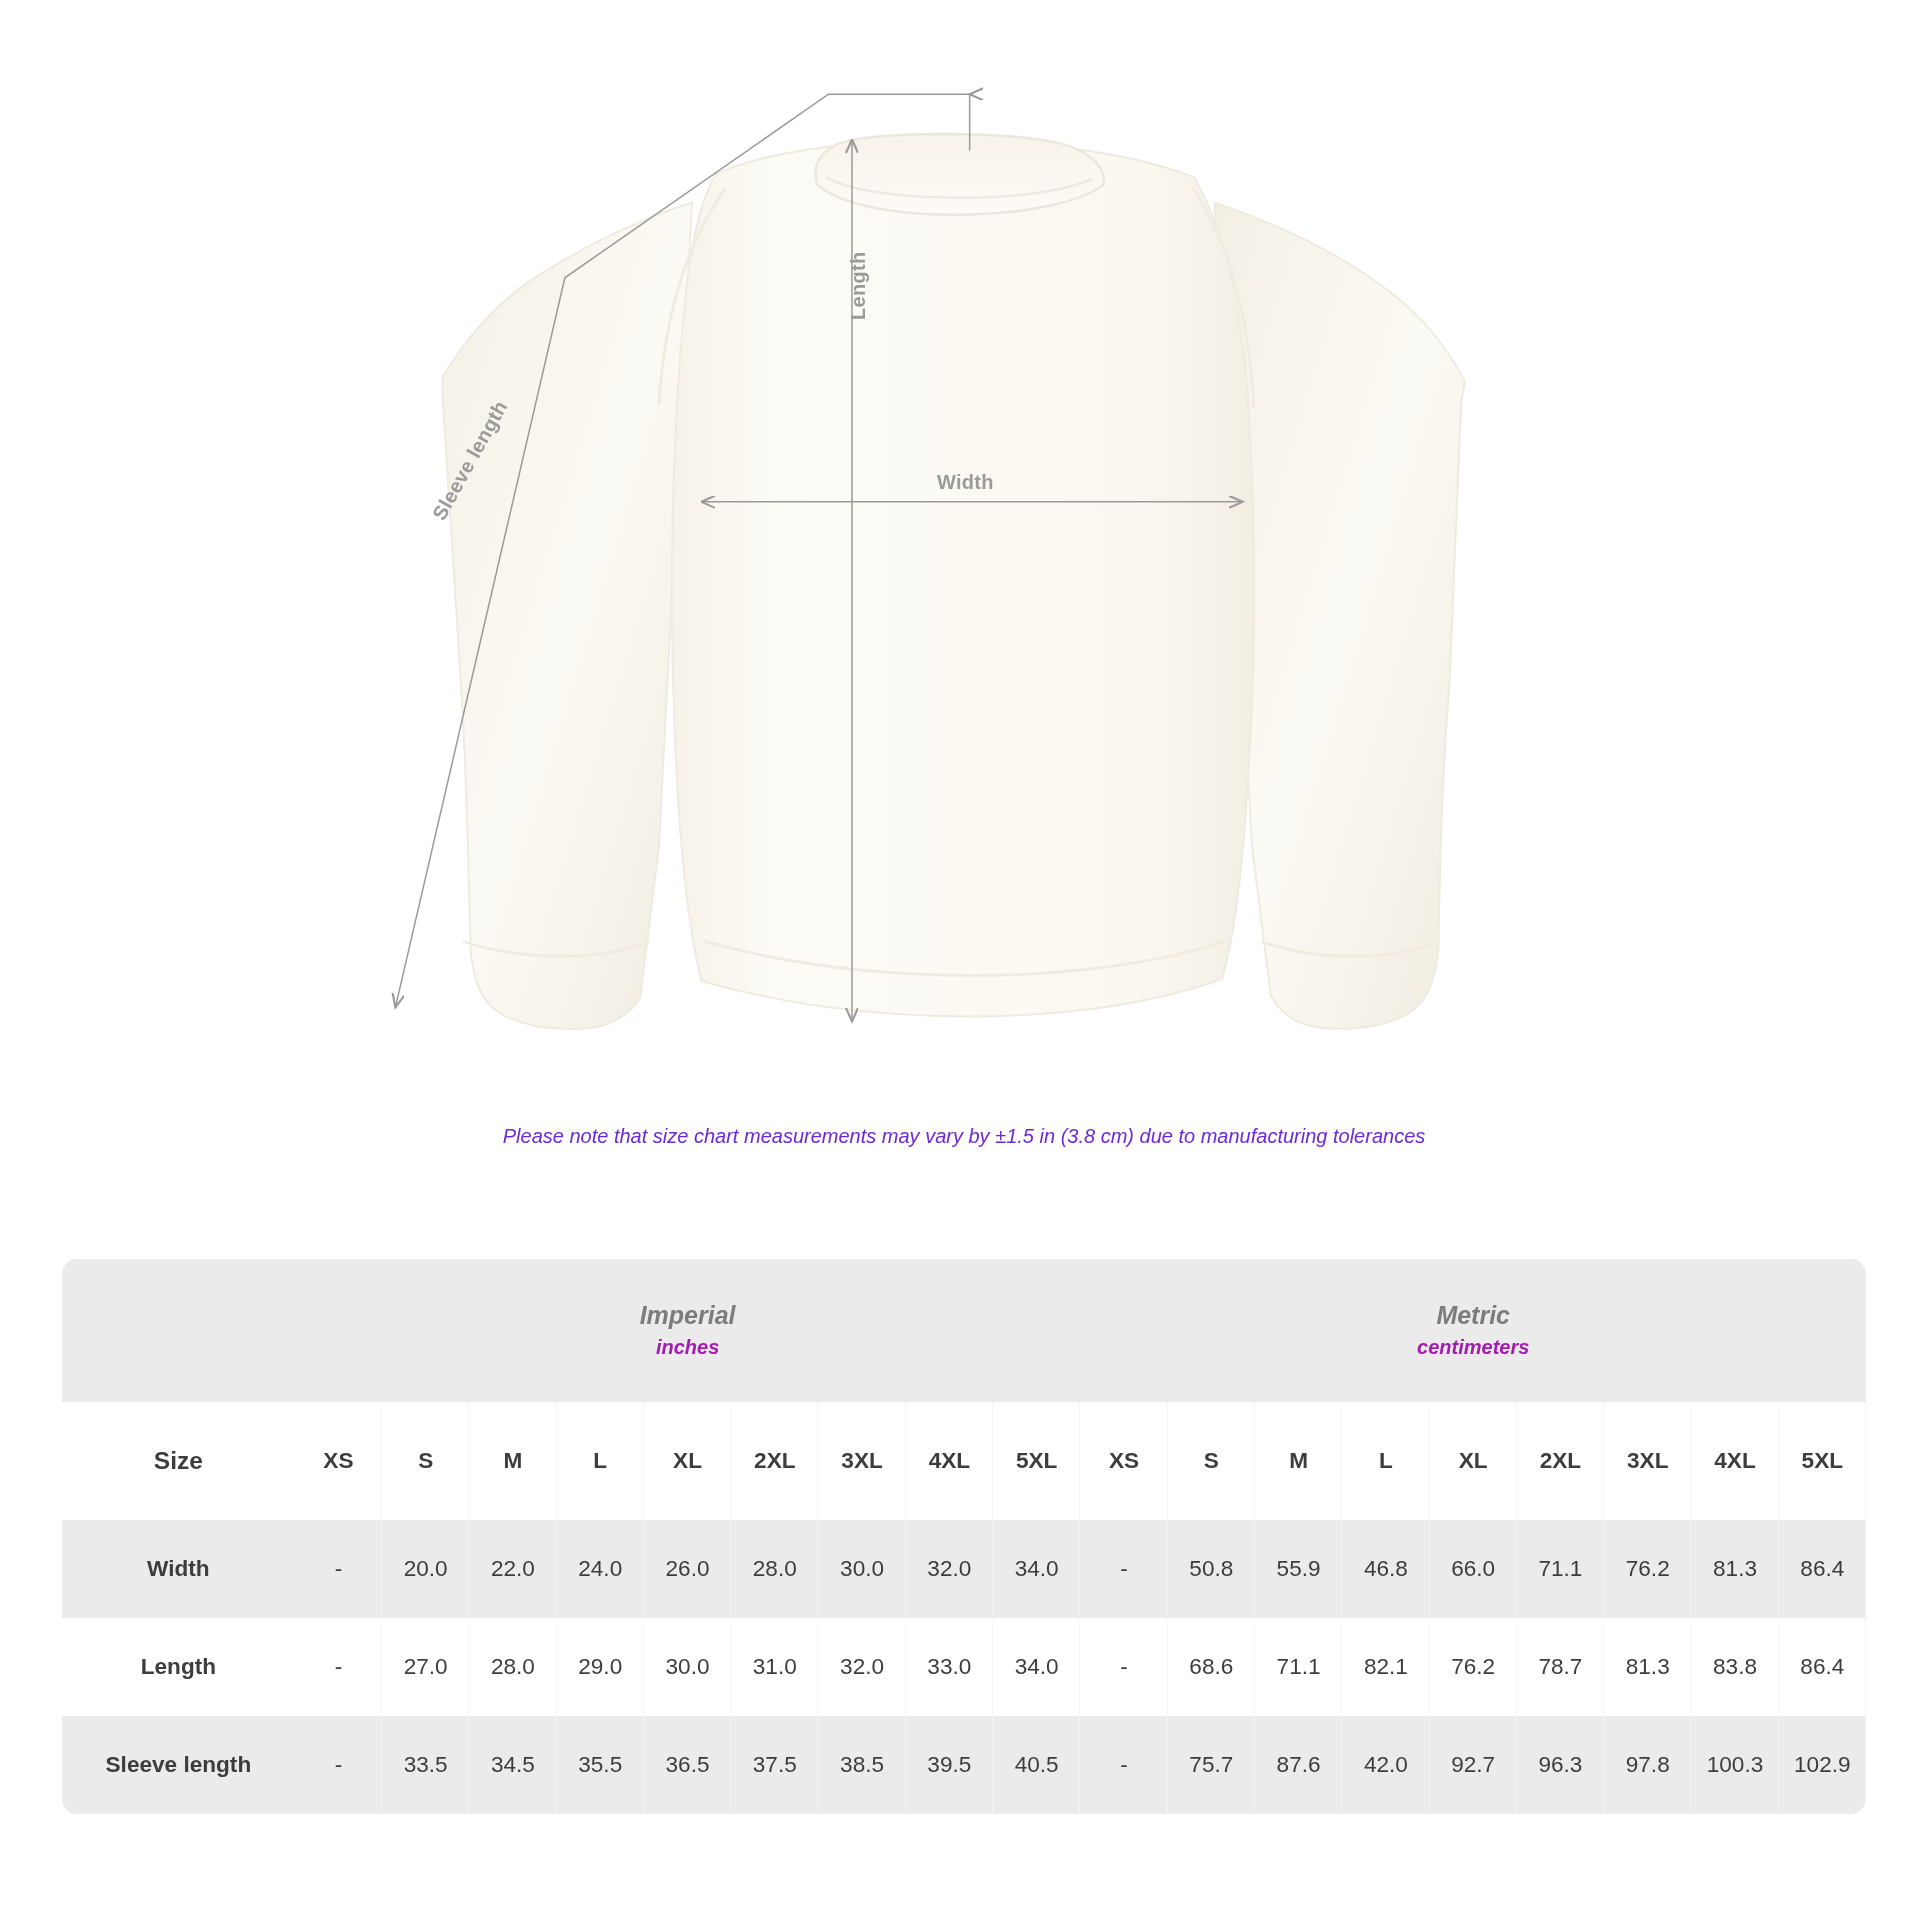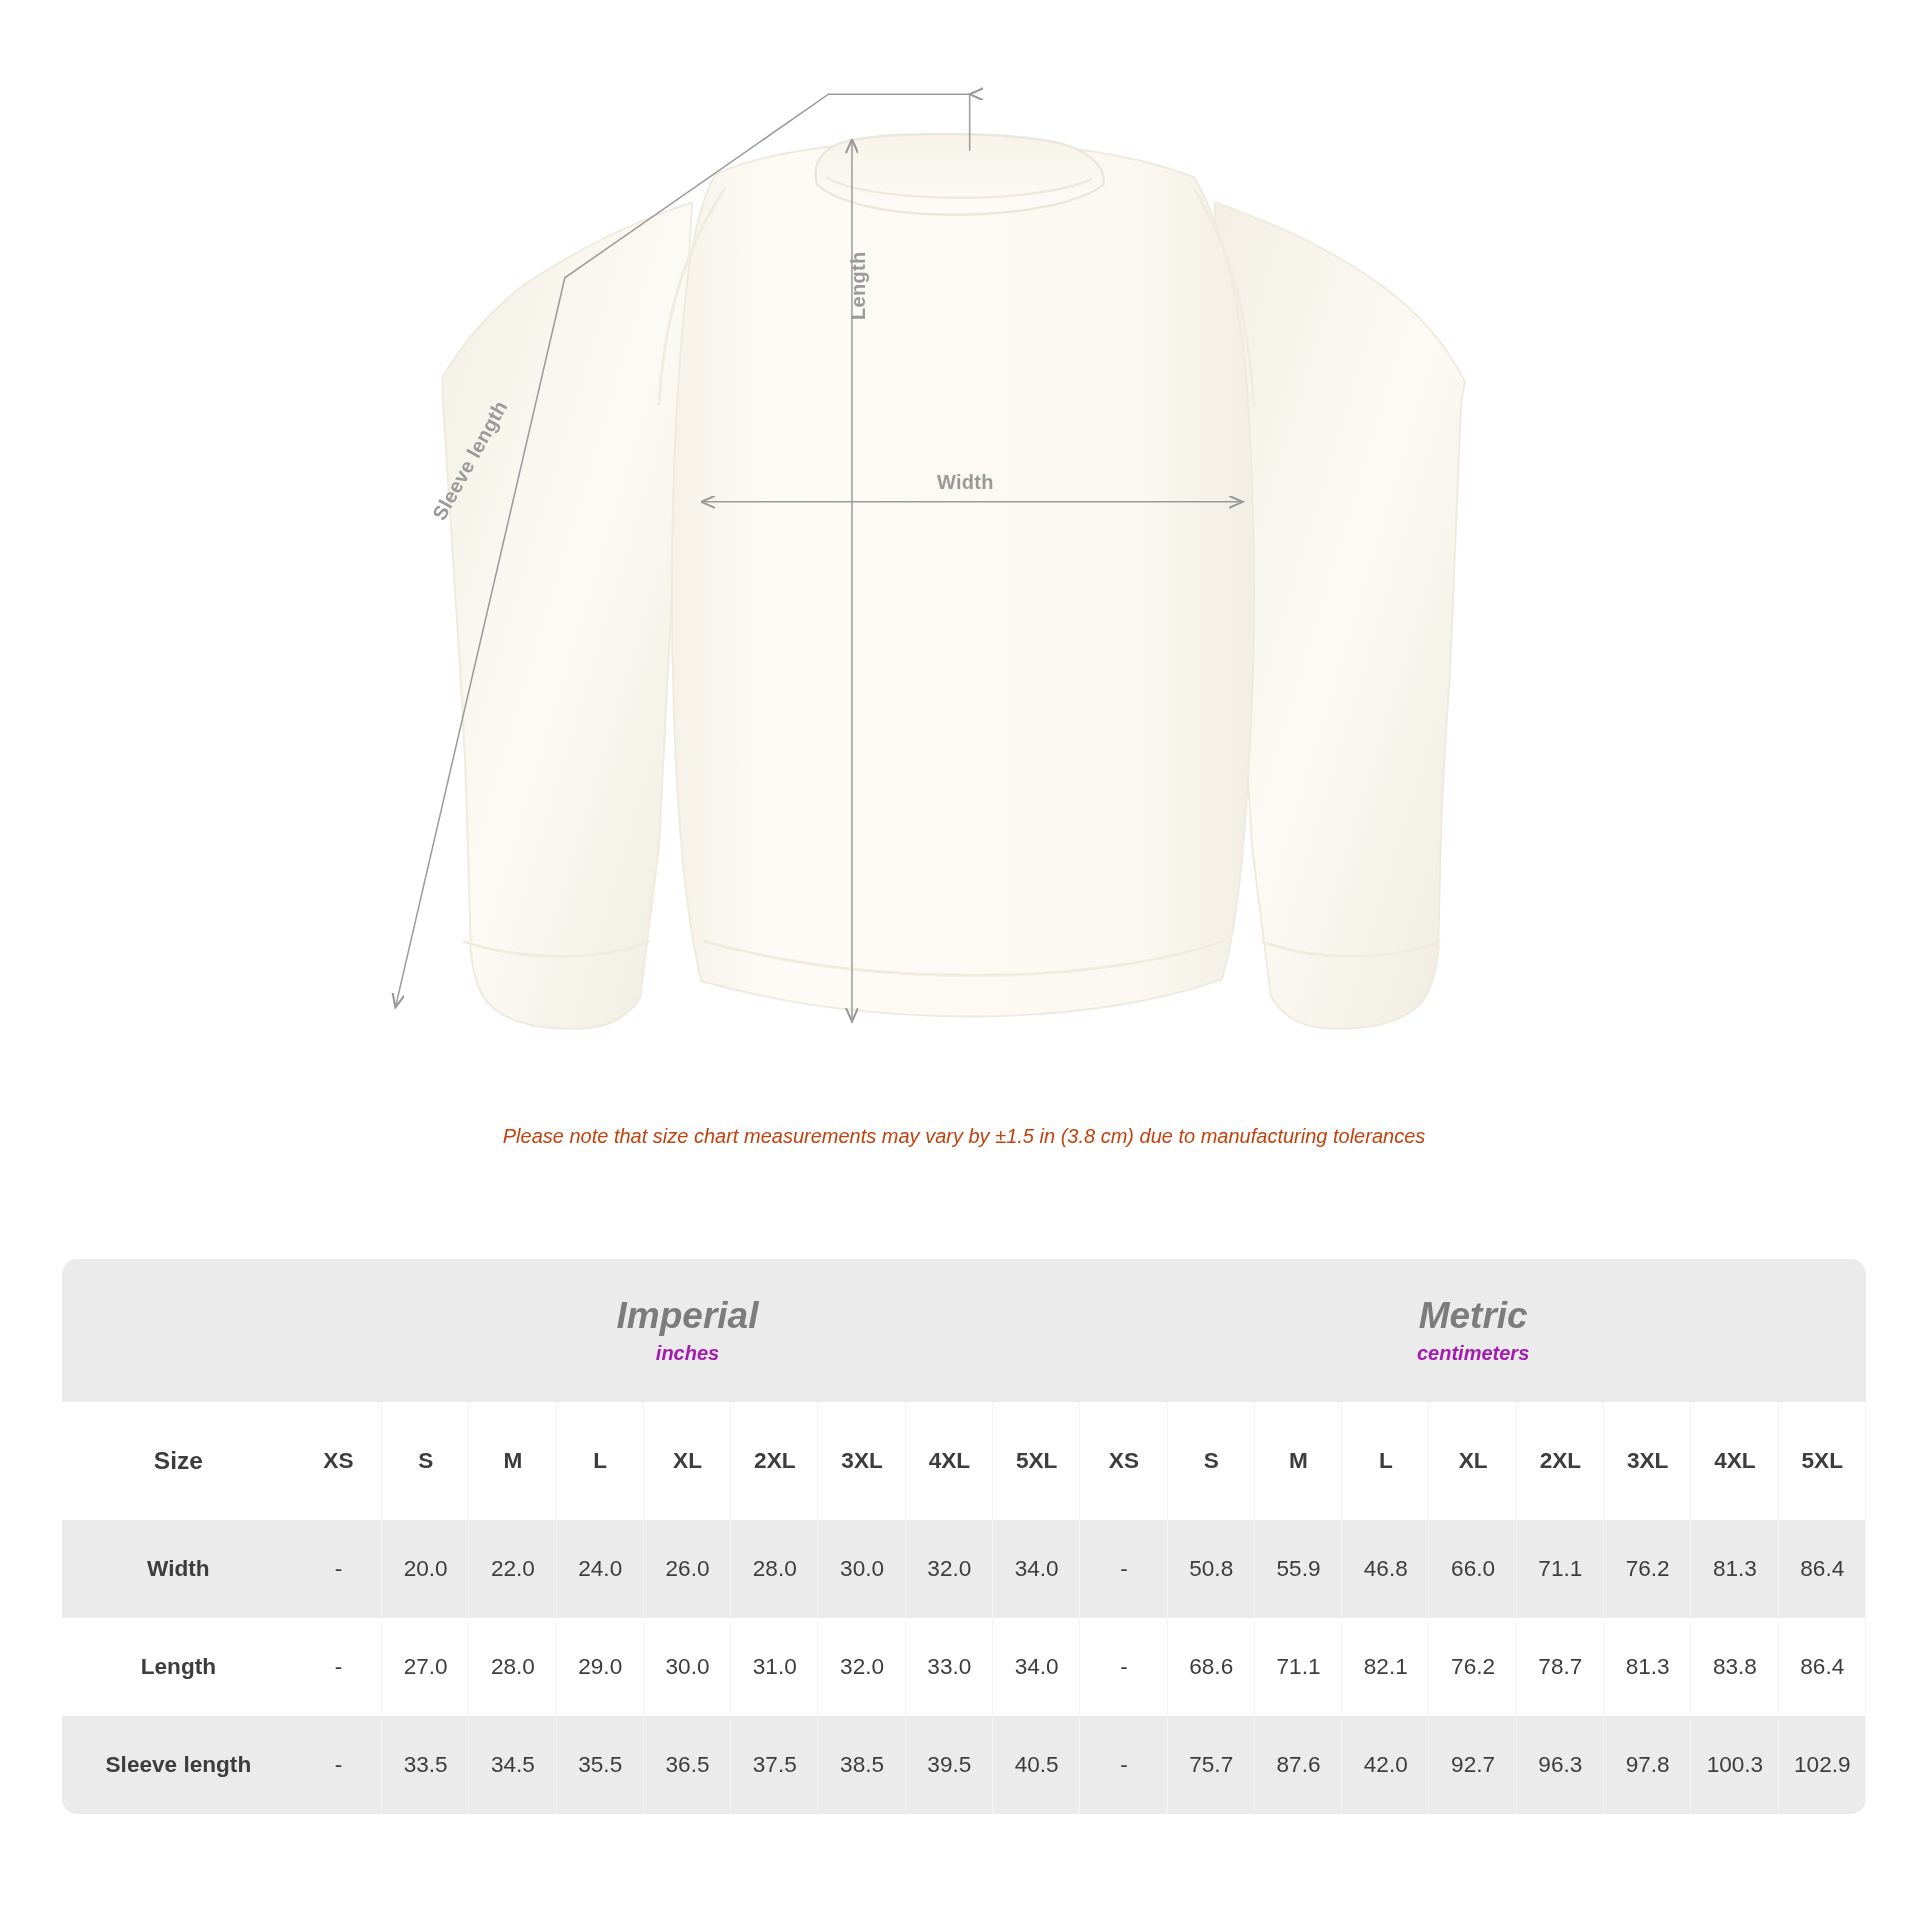--- a/index.html
+++ b/index.html
@@ -71,21 +71,21 @@
   .chart-title {
     font-size: 36px;
     font-weight: bold;
     color: #2f2f2f;
     margin: 0 0 17px 0;
     letter-spacing: -0.2px;
   }
   .chart-note {
     font-size: 20px;
     font-style: italic;
-    color: #c2410c;
+    color: #6d28d9;
     margin: 0;
   }
 
   
   .table-wrap {
     position: absolute;
     top: 1259px;
     left: 62px;
     width: 1804px;
   }
@@ -108,21 +108,21 @@
     height: 143px;
     padding: 0;
   }
   .unit-row th.blank-left {
     border-top-left-radius: 15px;
   }
   .unit-row th.blank-right {
     border-top-right-radius: 15px;
   }
   .unit-name {
-    font-size: 37px;
+    font-size: 25px;
     font-style: italic;
     font-weight: bold;
     color: #7c7c7c;
     line-height: 1.1;
   }
   .unit-sub {
     font-size: 20px;
     font-style: italic;
     color: #a21caf;
     margin-top: 5.6px;

